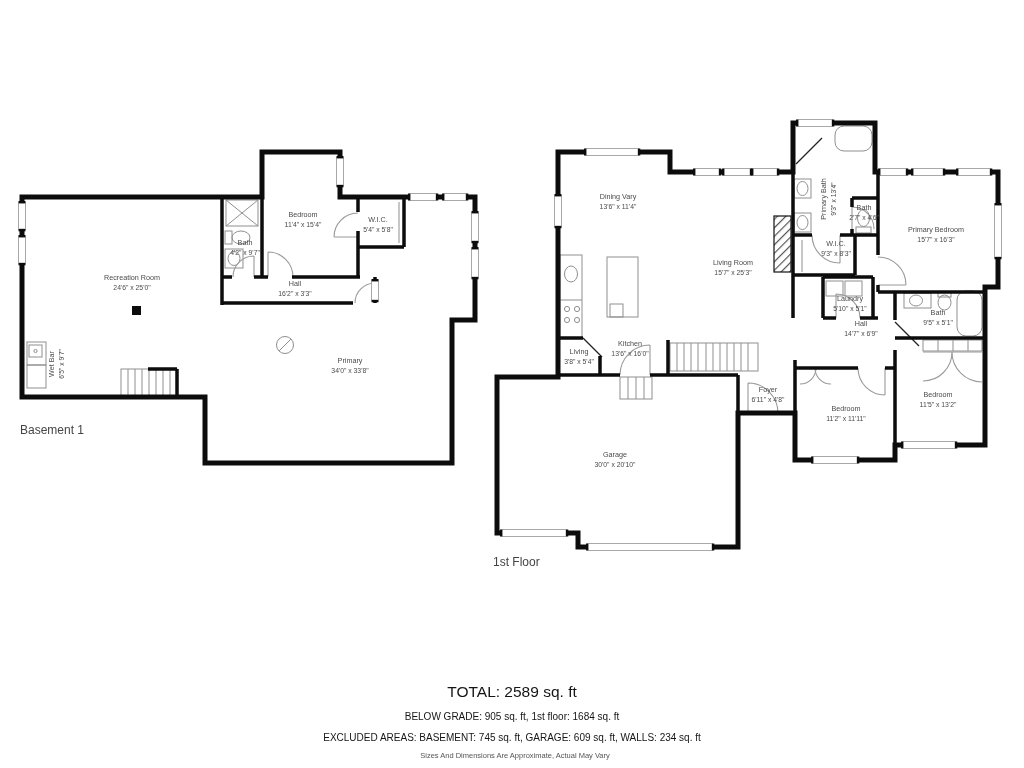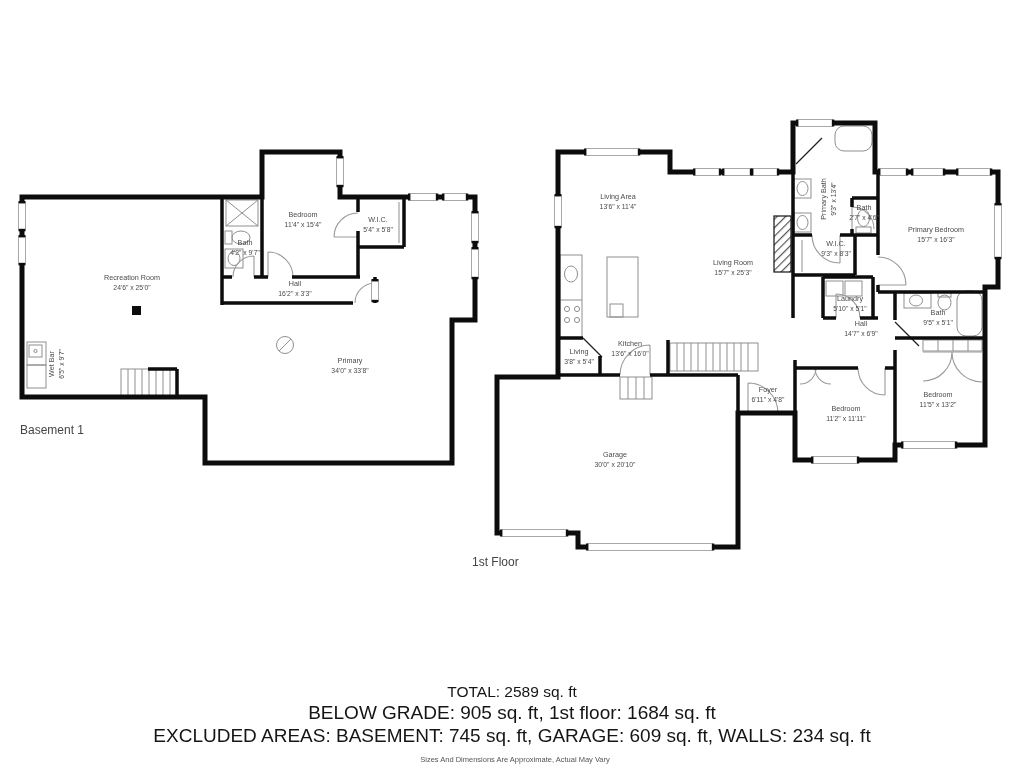--- a/index.html
+++ b/index.html
@@ -7,21 +7,21 @@
           font-family:"Liberation Sans",sans-serif;}
   svg{position:absolute;left:0;top:0;}
   .lbl{position:absolute;transform:translate(-50%,-50%);text-align:center;color:#4a4a4a;
        white-space:nowrap;line-height:1.35;}
   .lbl .nm{display:block;font-size:7.2px;}
   .lbl .dm{display:block;font-size:6.8px;}
   .lbl.v{transform:translate(-50%,-50%) rotate(-90deg);}
   .caption{position:absolute;font-size:12px;color:#444;}
   .footer{position:absolute;left:0;right:0;top:683px;text-align:center;color:#151515;}
   .footer .total{font-size:15.5px;font-weight:400;}
-  .footer .line{font-size:19px;margin-top:1px;}
+  .footer .line{font-size:10px;margin-top:10px;}
   .footer .disclaimer{font-size:7.5px;color:#555;margin-top:8px;padding-left:6px;}
 </style>
 </head>
 <body>
 
 <div class="canvas">
 
 <svg width="1024" height="768" viewBox="0 0 1024 768">
   <defs>
     <pattern id="hatch" width="6" height="6" patternUnits="userSpaceOnUse" patternTransform="rotate(45)">
@@ -234,21 +234,21 @@
 <div class="lbl v" style="left:56px;top:364px">
   <span class="nm">Wet Bar</span>
   <span class="dm">6'5" x 9'7"</span>
 </div>
 <div class="lbl" style="left:350px;top:365px">
   <span class="nm">Primary</span>
   <span class="dm">34'0" x 33'8"</span>
 </div>
 
 <div class="lbl" style="left:618px;top:201px">
-  <span class="nm">Living Area</span>
+  <span class="nm">Dining Vary</span>
   <span class="dm">13'6" x 11'4"</span>
 </div>
 <div class="lbl" style="left:733px;top:267px">
   <span class="nm">Living Room</span>
   <span class="dm">15'7" x 25'3"</span>
 </div>
 <div class="lbl" style="left:630px;top:348px">
   <span class="nm">Kitchen</span>
   <span class="dm">13'6" x 16'0"</span>
 </div>
@@ -295,21 +295,21 @@
 <div class="lbl" style="left:768px;top:394px">
   <span class="nm">Foyer</span>
   <span class="dm">6'11" x 4'8"</span>
 </div>
 <div class="lbl" style="left:615px;top:459px">
   <span class="nm">Garage</span>
   <span class="dm">30'0" x 20'10"</span>
 </div>
 
 <div class="caption" style="left:20px;top:423px">Basement 1</div>
-<div class="caption" style="left:472px;top:555px">1st Floor</div>
+<div class="caption" style="left:493px;top:555px">1st Floor</div>
 
 <div class="footer">
   <div class="total">TOTAL: 2589 sq. ft</div>
   <div class="line">BELOW GRADE: 905 sq. ft, 1st floor: 1684 sq. ft</div>
   <div class="line">EXCLUDED AREAS: BASEMENT: 745 sq. ft, GARAGE: 609 sq. ft, WALLS: 234 sq. ft</div>
   <div class="disclaimer">Sizes And Dimensions Are Approximate, Actual May Vary</div>
 </div>
 
 </div>
 

